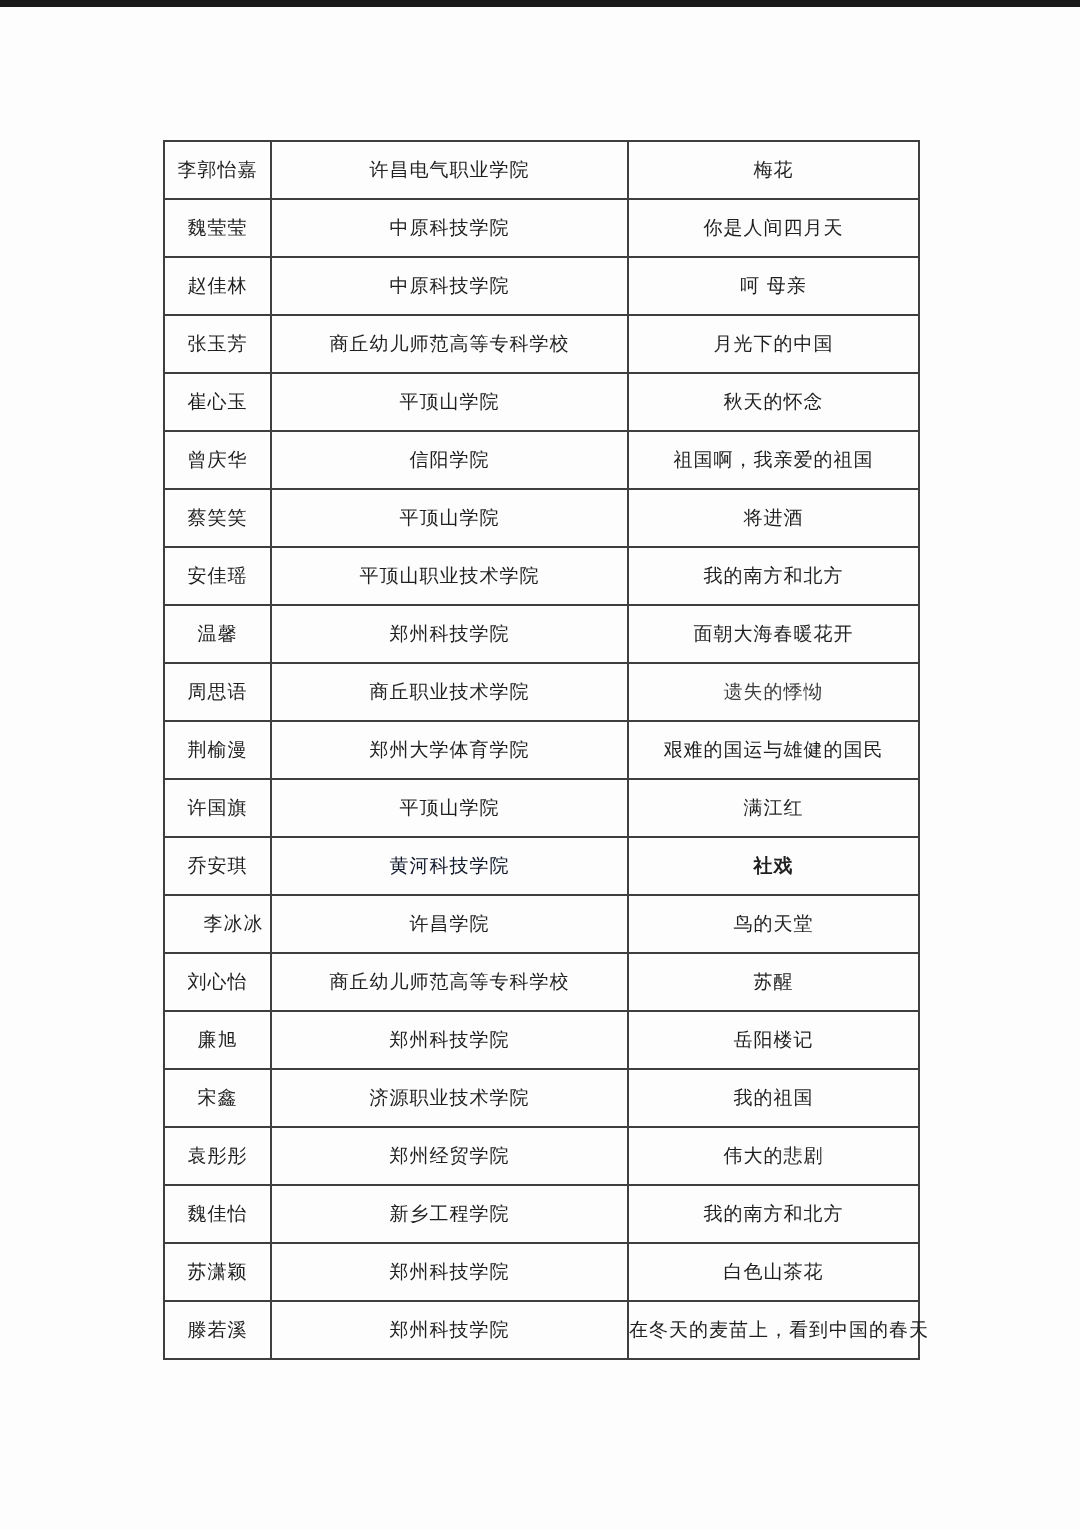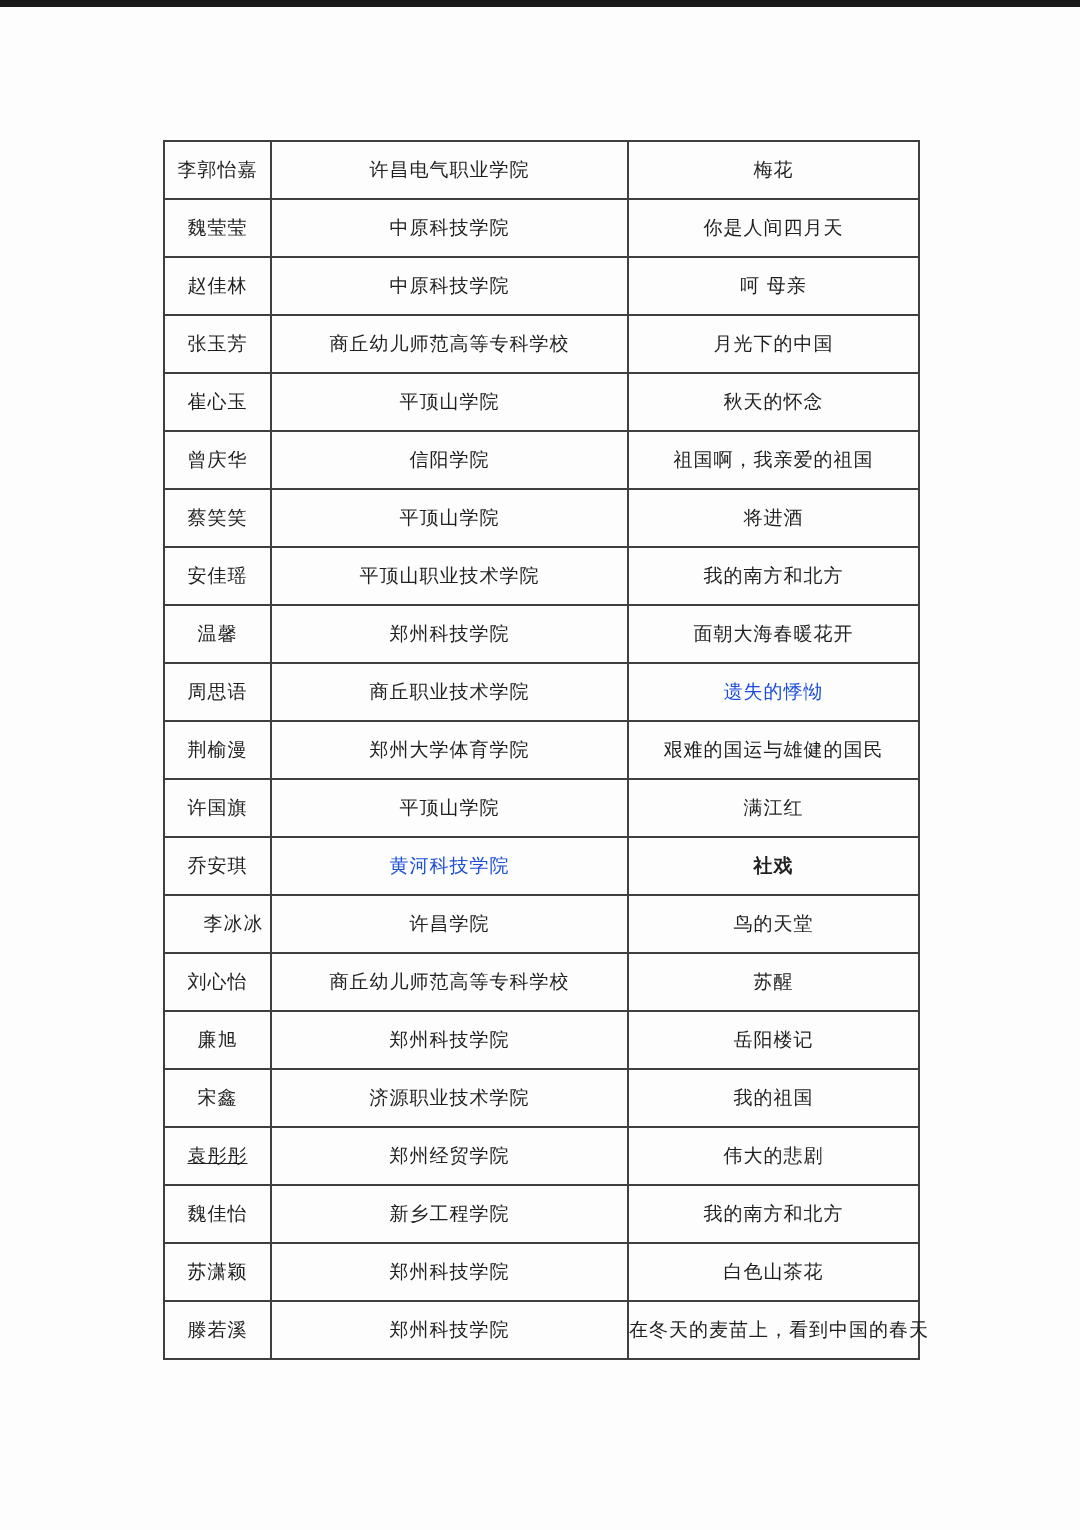--- a/index.html
+++ b/index.html
@@ -106,35 +106,35 @@
           <td style="border-color: rgb(63, 63, 63); color: rgb(31, 31, 31);">我的南方和北方</td>
         </tr>
         <tr>
           <td style="border-color: rgb(63, 63, 63); color: rgb(31, 31, 31);">温馨</td>
           <td style="border-color: rgb(63, 63, 63); color: rgb(31, 31, 31);">郑州科技学院</td>
           <td style="border-color: rgb(63, 63, 63); color: rgb(31, 31, 31);">面朝大海春暖花开</td>
         </tr>
         <tr>
           <td style="border-color: rgb(63, 63, 63); color: rgb(31, 31, 31);">周思语</td>
           <td style="border-color: rgb(63, 63, 63); color: rgb(31, 31, 31);">商丘职业技术学院</td>
-          <td style="border-color: rgb(63, 63, 63); color: #1d4ed8; text-align: center;">遗失的悸怮</td>
+          <td style="border-color: rgb(63, 63, 63); color: #404040; text-align: center;">遗失的悸怮</td>
         </tr>
         <tr>
           <td style="border-color: rgb(63, 63, 63); color: rgb(31, 31, 31); border-radius: 27px;">荆榆漫</td>
           <td style="border-color: rgb(63, 63, 63); color: rgb(31, 31, 31);">郑州大学体育学院</td>
           <td style="border-color: rgb(63, 63, 63); color: rgb(31, 31, 31);">艰难的国运与雄健的国民</td>
         </tr>
         <tr>
           <td style="border-color: rgb(63, 63, 63); color: rgb(31, 31, 31);">许国旗</td>
           <td style="border-color: rgb(63, 63, 63); color: rgb(31, 31, 31);">平顶山学院</td>
           <td style="border-color: rgb(63, 63, 63); color: rgb(31, 31, 31); margin-top: 33px;">满江红</td>
         </tr>
         <tr>
           <td style="border-color: rgb(63, 63, 63); color: rgb(31, 31, 31);">乔安琪</td>
-          <td style="border-color: rgb(63, 63, 63); color: #1d4ed8;">黄河科技学院</td>
+          <td style="border-color: rgb(63, 63, 63); color: #0f172a;">黄河科技学院</td>
           <td style="border-color: rgb(63, 63, 63); color: rgb(31, 31, 31); font-weight: bold;">社戏</td>
         </tr>
         <tr>
           <td style="border-color: rgb(63, 63, 63); color: rgb(31, 31, 31); padding-left: 32px;">李冰冰</td>
           <td style="border-color: rgb(63, 63, 63); color: rgb(31, 31, 31);">许昌学院</td>
           <td style="border-color: rgb(63, 63, 63); color: rgb(31, 31, 31);">鸟的天堂</td>
         </tr>
         <tr>
           <td style="border-color: rgb(63, 63, 63); color: rgb(31, 31, 31);">刘心怡</td>
           <td style="border-color: rgb(63, 63, 63); color: rgb(31, 31, 31);">商丘幼儿师范高等专科学校</td>
@@ -144,21 +144,21 @@
           <td style="border-color: rgb(63, 63, 63); color: rgb(31, 31, 31);">廉旭</td>
           <td style="border-color: rgb(63, 63, 63); color: rgb(31, 31, 31);">郑州科技学院</td>
           <td style="border-color: rgb(63, 63, 63); color: rgb(31, 31, 31);">岳阳楼记</td>
         </tr>
         <tr>
           <td style="border-color: rgb(63, 63, 63); color: rgb(31, 31, 31);">宋鑫</td>
           <td style="border-color: rgb(63, 63, 63); color: rgb(31, 31, 31);">济源职业技术学院</td>
           <td style="border-color: rgb(63, 63, 63); color: rgb(31, 31, 31);">我的祖国</td>
         </tr>
         <tr>
-          <td style="border-color: rgb(63, 63, 63); color: rgb(31, 31, 31); text-decoration: underline;">袁彤彤</td>
+          <td style="border-color: rgb(63, 63, 63); color: rgb(31, 31, 31);">袁彤彤</td>
           <td style="border-color: rgb(63, 63, 63); color: rgb(31, 31, 31);">郑州经贸学院</td>
           <td style="border-color: rgb(63, 63, 63); color: rgb(31, 31, 31);">伟大的悲剧</td>
         </tr>
         <tr>
           <td style="border-color: rgb(63, 63, 63); color: rgb(31, 31, 31);">魏佳怡</td>
           <td style="border-color: rgb(63, 63, 63); color: rgb(31, 31, 31);">新乡工程学院</td>
           <td style="border-color: rgb(63, 63, 63); color: rgb(31, 31, 31);">我的南方和北方</td>
         </tr>
         <tr>
           <td style="border-color: rgb(63, 63, 63); color: rgb(31, 31, 31);">苏潇颖</td>

